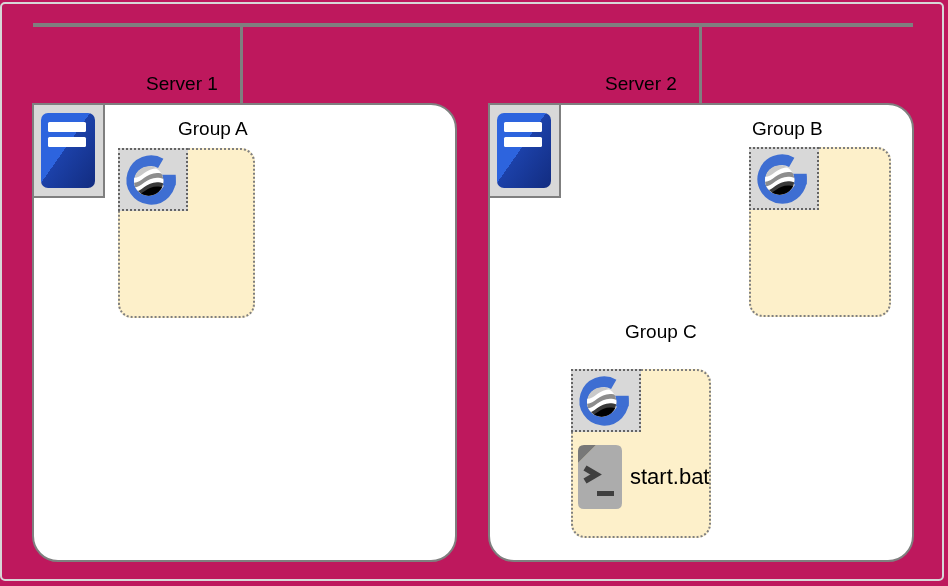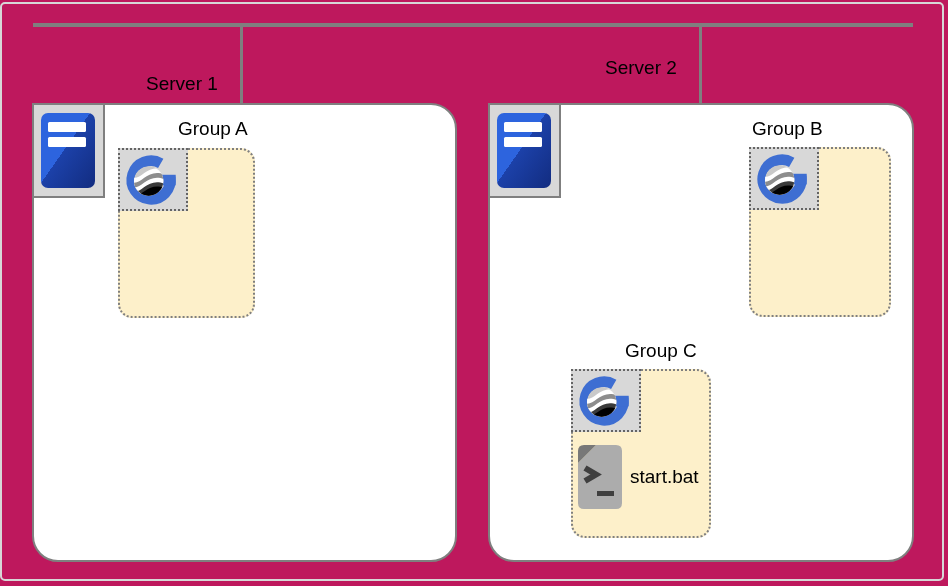--- a/index.html
+++ b/index.html
@@ -16,35 +16,35 @@
   .server-tile{position:absolute;top:103px;width:73px;height:95px;background:#d8d8d8;
                border:2.5px solid #7f7f7f;}
   .tower{position:absolute;left:7px;top:8px;width:54px;height:75px;border-radius:7px;
          background:linear-gradient(125deg,#2d64de 0%,#2d64de 46%,#1c41a9 46%,#122c80 100%);}
   .bar{position:absolute;left:7px;width:38px;height:10px;background:#ffffff;border-radius:1.5px;}
   .b1{top:9px}.b2{top:24px}
   .group-box{position:absolute;background:#fdf0ca;border:2.5px dotted #7f7f7f;border-radius:14px;}
   .logo-tile{position:absolute;width:70px;height:63px;background:#d8d8d8;
              border:2.5px dotted #646464;display:flex;align-items:center;justify-content:center;}
   .group-item{position:absolute;display:flex;align-items:center;gap:7px;}
-  .item-label{font-size:19px;line-height:22px;color:#000;white-space:nowrap;}
+  .item-label{font-size:22px;line-height:22px;color:#000;white-space:nowrap;}
 </style>
 </head>
 <body>
 
 <div class="canvas">
 
   <div class="frame"></div>
 
   <div class="bus"></div>
   <div class="connector" style="left:240px"></div>
   <div class="connector" style="left:699px"></div>
 
   <div class="txt" style="left:146px;top:73px">Server 1</div>
-  <div class="txt" style="left:605px;top:57px">Server 2</div>
+  <div class="txt" style="left:605px;top:73px">Server 2</div>
 
   <div class="server-box" style="left:32px;width:425px"></div>
   <div class="server-box" style="left:488px;width:426px"></div>
 
   <div class="server-tile" style="left:32px">
     <div class="tower">
       <div class="bar b1"></div>
       <div class="bar b2"></div>
     </div>
   </div>
@@ -54,21 +54,21 @@
       <div class="bar b2"></div>
     </div>
   </div>
 
   <div class="group-box" style="left:118px;top:148px;width:137px;height:170px"></div>
   <div class="group-box" style="left:749px;top:147px;width:142px;height:170px"></div>
   <div class="group-box" style="left:571px;top:369px;width:140px;height:169px"></div>
 
   <div class="txt" style="left:178px;top:118px">Group A</div>
   <div class="txt" style="left:752px;top:118px">Group B</div>
-  <div class="txt" style="left:625px;top:340px">Group C</div>
+  <div class="txt" style="left:625px;top:321px">Group C</div>
 
   <div class="logo-tile" style="left:118px;top:148px">
     <svg width="58" height="58" viewBox="0 0 60 60">
       <path d="M 38 12.7 A 20 20 0 1 0 47.8 27.2" fill="none" stroke="#3e6ed2" stroke-width="11"></path>
       <rect x="29" y="24.6" width="24.5" height="11" fill="#3e6ed2"></rect>
       <defs>
           <clipPath id="sphA">
             <circle cx="25.5" cy="31" r="15.2"></circle>
           </clipPath>
         </defs>

